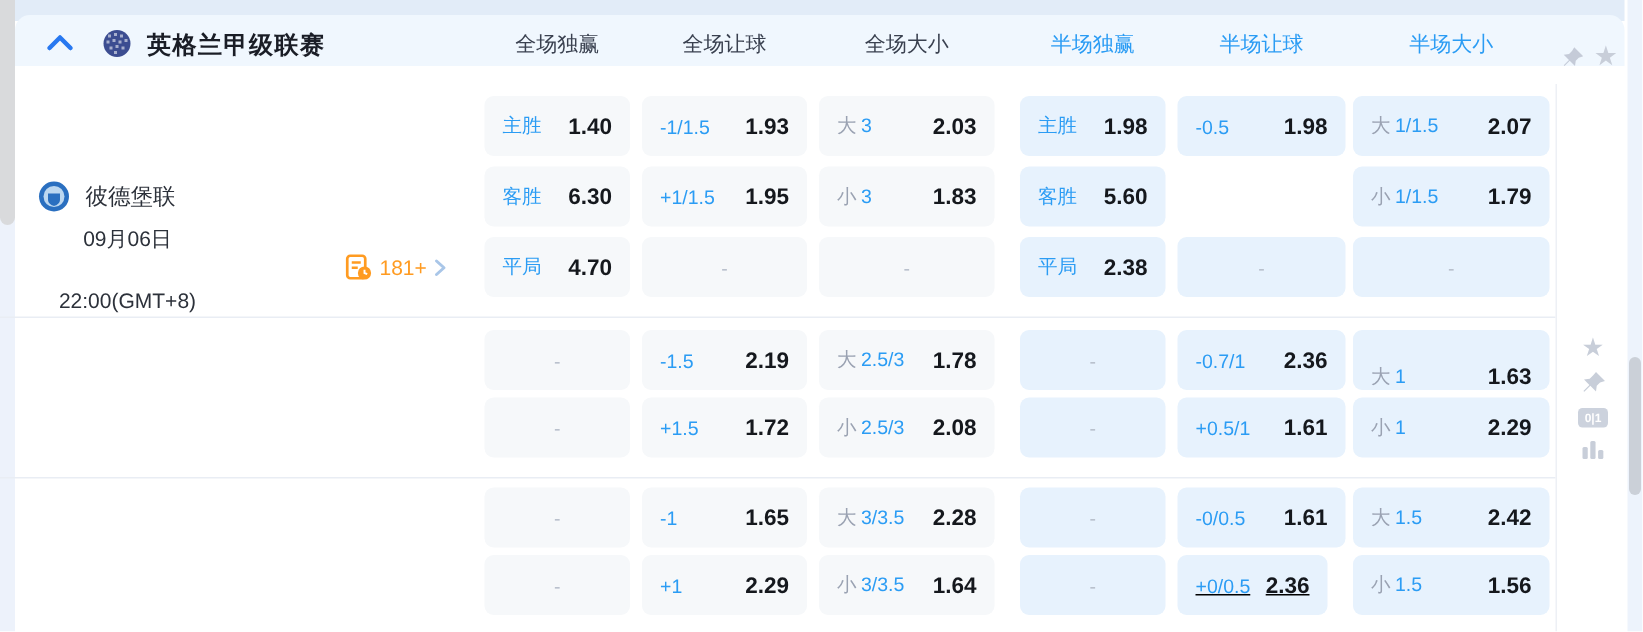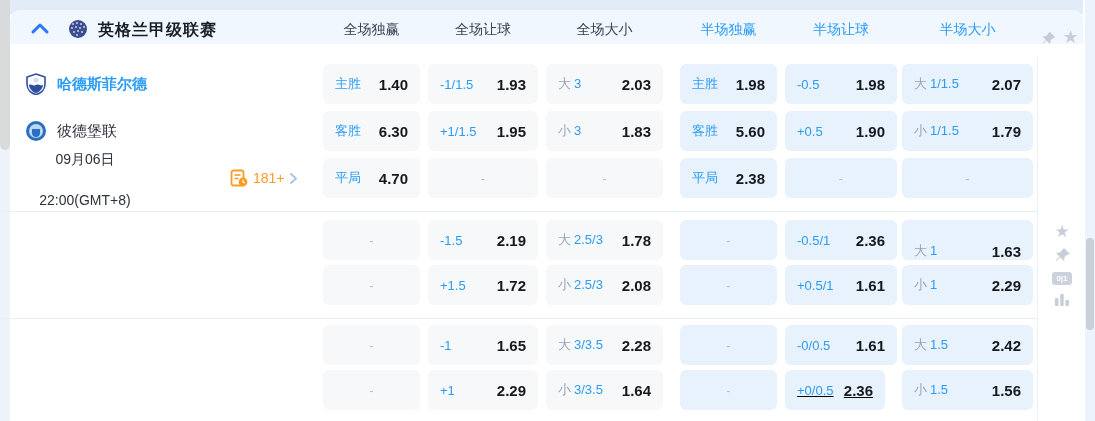--- a/index.html
+++ b/index.html
@@ -154,30 +154,20 @@
         <path d="M9.5 1.5 L15.5 7.5 L12.5 8.5 L10.5 10.5 L10 14 L6.5 10.5 L3 14 L2.5 13.5 L6 10 L2.5 6.5 L6 6 L8 4 Z" fill="#c5cbd8"></path>
       </svg>
   </div>
   <div class="hdr-icon" style="left: 1052px;">
     <span class="star-glyph" style="font-size:18px; margin-top:-3px;">★</span>
   </div>
 </div>
 
 <div class="content">
 
-  <div class="team-row" style="top: 16px;">
-    <span class="team-badge">
-      <svg width="22" height="22" viewBox="0 0 22 22">
-        <path d="M11 1 L20 4 V11 C20 17 15.5 20.5 11 21.5 C6.5 20.5 2 17 2 11 V4 Z" fill="#ffffff" stroke="#2d4f9e" stroke-width="1.6"></path>
-        <path d="M4 12 C6 10.5 8 13.5 11 12 C14 10.5 16 13.5 18 12 V13 C16 18 13 19.5 11 20 C9 19.5 6 18 4 13 Z" fill="#2d4f9e"></path>
-        <circle cx="11" cy="7" r="2.6" fill="#cfe2f5"></circle>
-      </svg>
-    </span>
-    <span class="team-name home">哈德斯菲尔德</span>
-  </div>
 
   <div class="team-row" style="top: 63px;">
     <span class="team-badge">
       <svg width="22" height="22" viewBox="0 0 22 22">
         <circle cx="11" cy="11" r="10" fill="#2a6fc0"></circle>
         <circle cx="11" cy="11" r="7" fill="#bcd7f0"></circle>
         <path d="M7 9 H15 V13 C15 15.5 13 16.8 11 17.3 C9 16.8 7 15.5 7 13 Z" fill="#2a6fc0"></path>
       </svg>
     </span>
     <span class="team-name away">彼德堡联</span>
@@ -239,24 +229,20 @@
           <span class="cell-odds">1.95</span>
         </div>
         <div class="cell ft" style="left: 536px; width: 117px;">
           <span class="cell-label"><span class="cell-prefix">小</span><span>3</span></span>
           <span class="cell-odds">1.83</span>
         </div>
         <div class="cell ht" style="left: 670px; width: 97px;">
           <span class="cell-label"><span>客胜</span></span>
           <span class="cell-odds">5.60</span>
         </div>
-        <div class="cell ht" style="left: 775px; width: 112px;">
-          <span class="cell-label"><span>+0.5</span></span>
-          <span class="cell-odds">1.90</span>
-        </div>
         <div class="cell ht" style="left: 892px; width: 131px;">
           <span class="cell-label"><span class="cell-prefix">小</span><span>1/1.5</span></span>
           <span class="cell-odds">1.79</span>
         </div>
       </div>
       <div class="odds-row" style="top: 110px; left: 0px; width: 1027px;">
         <div class="cell ft" style="left: 313px; width: 97px;">
           <span class="cell-label"><span>平局</span></span>
           <span class="cell-odds">4.70</span>
         </div>
@@ -286,21 +272,21 @@
           <span class="cell-odds">2.19</span>
         </div>
         <div class="cell ft" style="left: 536px; width: 117px;">
           <span class="cell-label"><span class="cell-prefix">大</span><span>2.5/3</span></span>
           <span class="cell-odds">1.78</span>
         </div>
         <div class="cell ht empty" style="left: 670px; width: 97px;">
           <span class="dash">-</span>
         </div>
         <div class="cell ht" style="left: 775px; width: 112px;">
-          <span class="cell-label"><span>-0.5/1</span></span>
+          <span class="cell-label"><span>-0.7/1</span></span>
           <span class="cell-odds">2.36</span>
         </div>
         <div class="cell ht" style="left: 892px; width: 131px; align-items: flex-end;">
           <span class="cell-label"><span class="cell-prefix">大</span><span>1</span></span>
           <span class="cell-odds">1.63</span>
         </div>
       </div>
       <div class="odds-row" style="top: 217px; left: 0px; width: 1027px;">
         <div class="cell ft empty" style="left: 313px; width: 97px;">
           <span class="dash">-</span>

